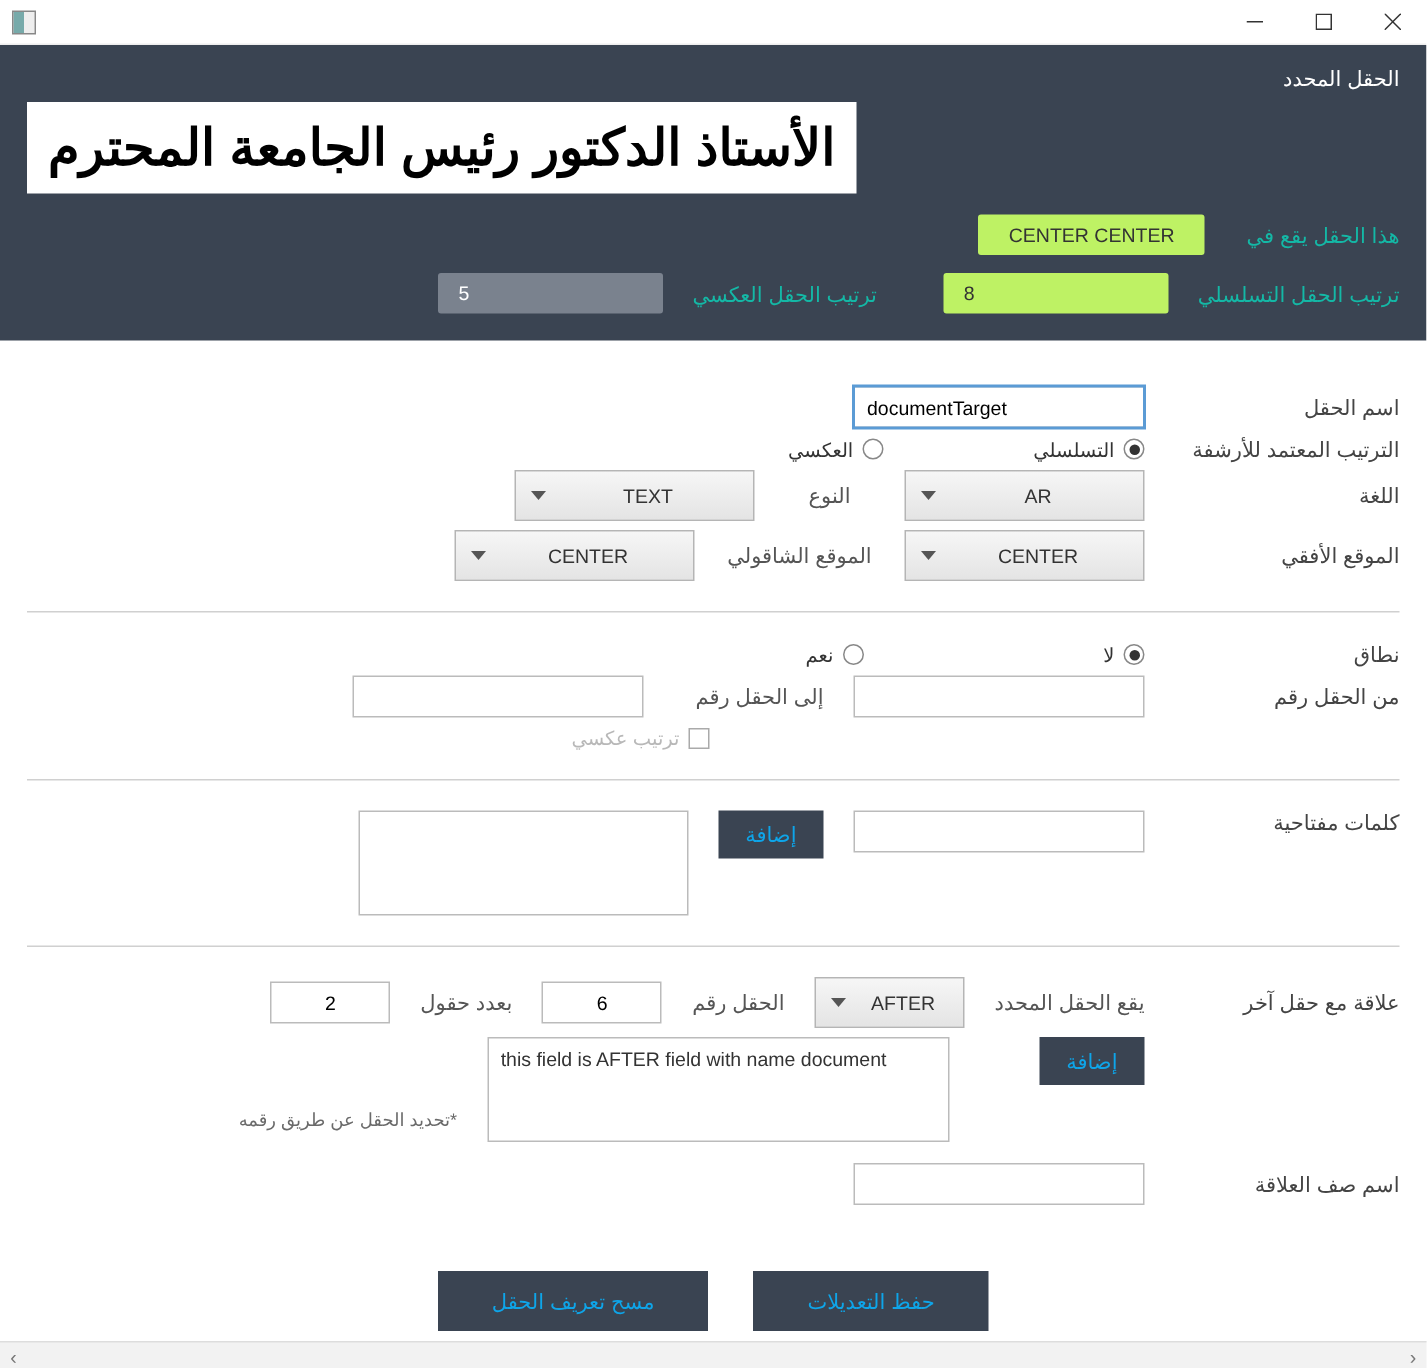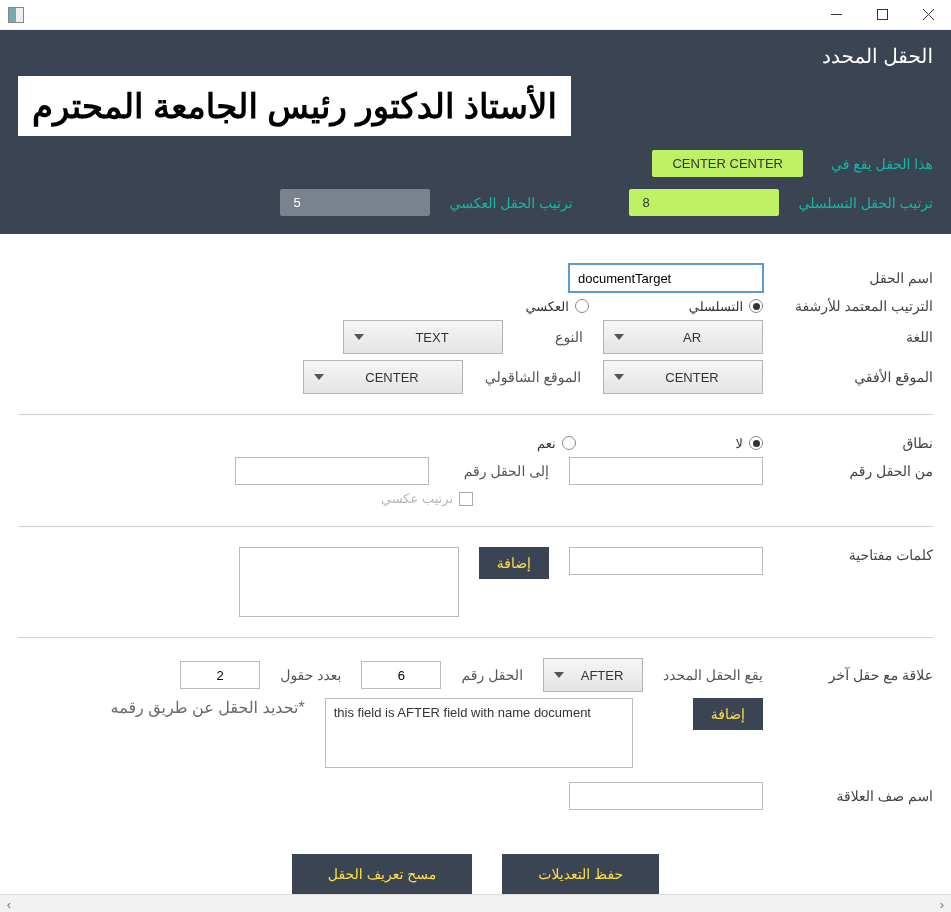--- a/index.html
+++ b/index.html
@@ -38,21 +38,21 @@
   cursor: default;
 }
 .win-btn svg { width: 11px; height: 11px; }
 .header-dark {
   background: #3a4452;
   color: #fff;
   padding: 14px 18px 18px 18px;
 }
 .header-title {
   text-align: right;
-  font-size: 20px;
+  font-size: 14px;
 }
 .header-big {
   background: #fff;
   color: #000;
   font-weight: bold;
   font-size: 34px;
   padding: 10px 14px;
   margin: 8px 0 14px auto;
   display: inline-block;
   float: left;
@@ -135,38 +135,38 @@
 .combo .ctext { flex: 1; text-align: center; color: #333; }
 .combo .caret {
   width: 22px; display: flex; align-items: center; justify-content: center;
 }
 .combo .caret svg { width: 10px; height: 6px; }
 .checkbox {
   width: 14px; height: 14px; border: 1px solid #aaa; background: #fff;
 }
 .disabled { color: #b8b8b8; }
 .btn-dark {
-  background: #3a4452; color: #fde047;
+  background: #3a4452; color: #0ea5e9;
   border: none; padding: 8px 18px;
   font-size: 14px; cursor: default;
 }
 .btn-dark.big { padding: 12px 36px; }
 .listbox {
   border: 1px solid #bbb; background: #fff;
   width: 220px; height: 70px;
 }
 .rel-textarea {
   border: 1px solid #bbb; background: #fff;
   width: 308px; height: 70px;
   padding: 6px 8px; font-size: 13px;
   text-align: left; direction: ltr;
   overflow-x: scroll;
   white-space: nowrap;
 }
-.side-note { color: #6a6a6a; font-size: 16px; }
+.side-note { color: #6a6a6a; font-size: 12px; margin-top: 48px; }
 .actions {
   display: flex; gap: 30px; justify-content: center;
   padding: 24px 0 10px 0;
 }
 .hscroll {
   height: 18px; background: #f2f2f2; border-top: 1px solid #ddd;
   position: absolute; bottom: 0; left: 0; right: 0;
   direction: ltr;
 }
 .hscroll .arrow {
@@ -203,21 +203,21 @@
 <div class="header-dark">
   <div class="header-title">الحقل المحدد</div>
   <div class="header-big">الأستاذ الدكتور رئيس الجامعة المحترم</div>
   <div class="header-row">
     <div class="hlabel">هذا الحقل يقع في</div>
     <div class="hbox-white">CENTER  CENTER</div>
   </div>
   <div class="header-row2">
     <div class="hlabel">ترتيب الحقل التسلسلي</div>
     <div class="hbox-white" style="text-align:left;padding:6px 14px">8</div>
-    <div class="hlabel" style="margin-right:36px">ترتيب الحقل العكسي</div>
+    <div class="hlabel" style="margin-right:24px">ترتيب الحقل العكسي</div>
     <div class="hbox-grey" style="text-align:left;padding:6px 14px">5</div>
   </div>
 </div>
 
 <div class="scroll-area">
 <div class="content">
 
   <div class="section">
     <div class="row">
       <div class="lbl">اسم الحقل</div>
@@ -238,21 +238,21 @@
     <div class="row">
       <div class="lbl">اللغة</div>
       <div class="combo">
         <span class="ctext">AR</span>
         <span class="caret">
               <svg viewBox="0 0 10 6">
                 <path d="M0 0 L5 6 L10 0" fill="#555"></path>
               </svg>
             </span>
       </div>
-      <div class="lbl-sm" style="min-width:60px;text-align:right">النوع</div>
+      <div class="lbl-sm" style="min-width:60px;text-align:center">النوع</div>
       <div class="combo">
         <span class="ctext">TEXT</span>
         <span class="caret">
               <svg viewBox="0 0 10 6">
                 <path d="M0 0 L5 6 L10 0" fill="#555"></path>
               </svg>
             </span>
       </div>
     </div>
     <div class="row">

